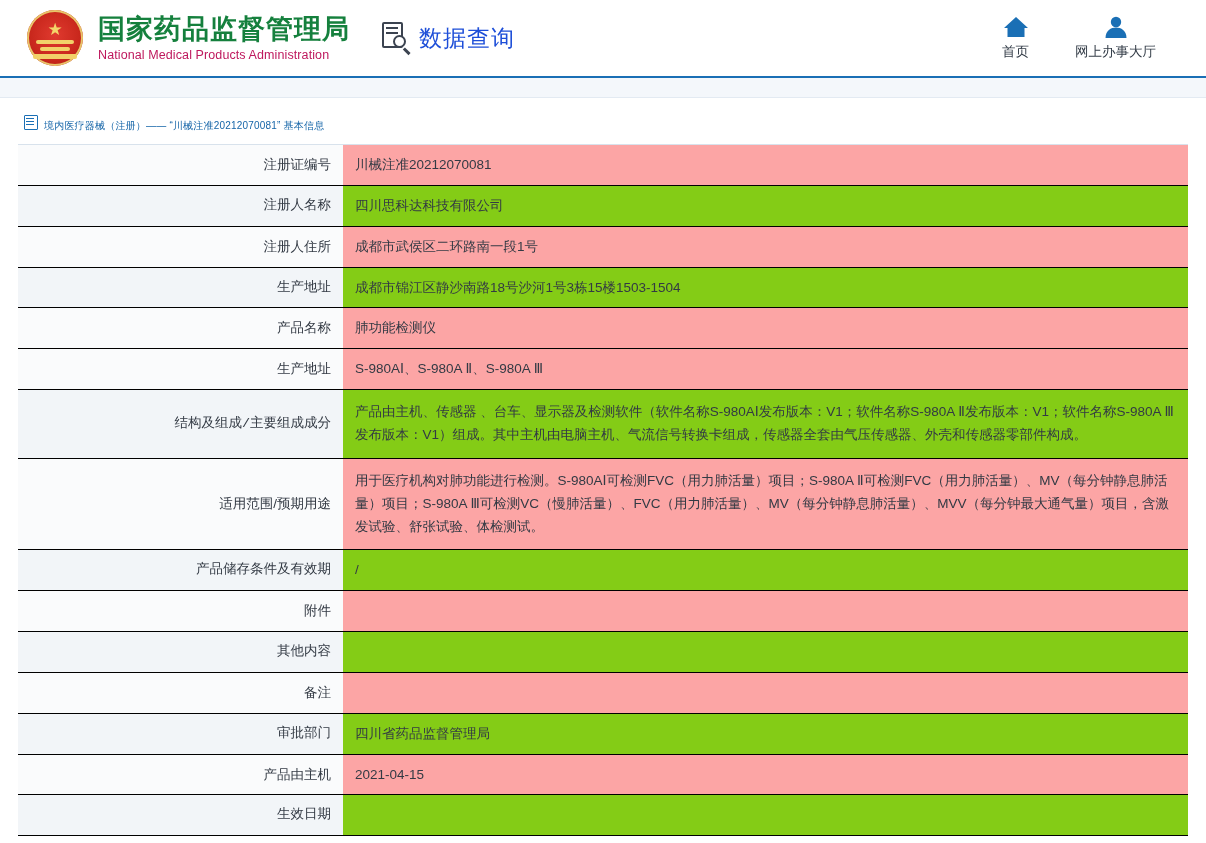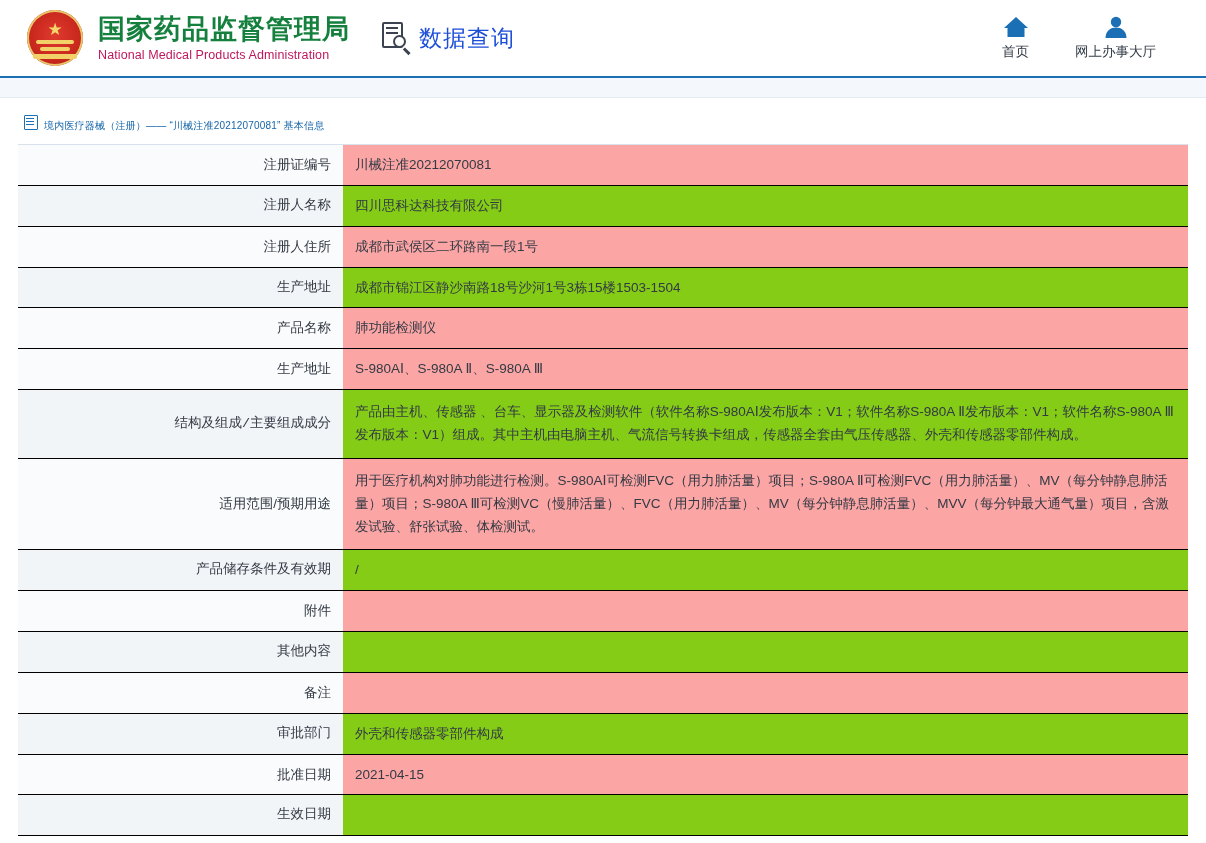--- a/index.html
+++ b/index.html
@@ -317,24 +317,24 @@
       <tr class="zebra">
         <td class="lbl">其他内容</td>
         <td class="val"></td>
       </tr>
       <tr>
         <td class="lbl">备注</td>
         <td class="val"></td>
       </tr>
       <tr class="zebra">
         <td class="lbl">审批部门</td>
-        <td class="val">外壳和传感器零部件构成</td>
-      </tr>
-      <tr>
-        <td class="lbl">批准日期</td>
+        <td class="val">四川省药品监督管理局</td>
+      </tr>
+      <tr>
+        <td class="lbl">产品由主机</td>
         <td class="val">2021-04-15</td>
       </tr>
       <tr class="zebra">
         <td class="lbl">生效日期</td>
         <td class="val"></td>
       </tr>
 
     </tbody>
   </table>
 </div>

